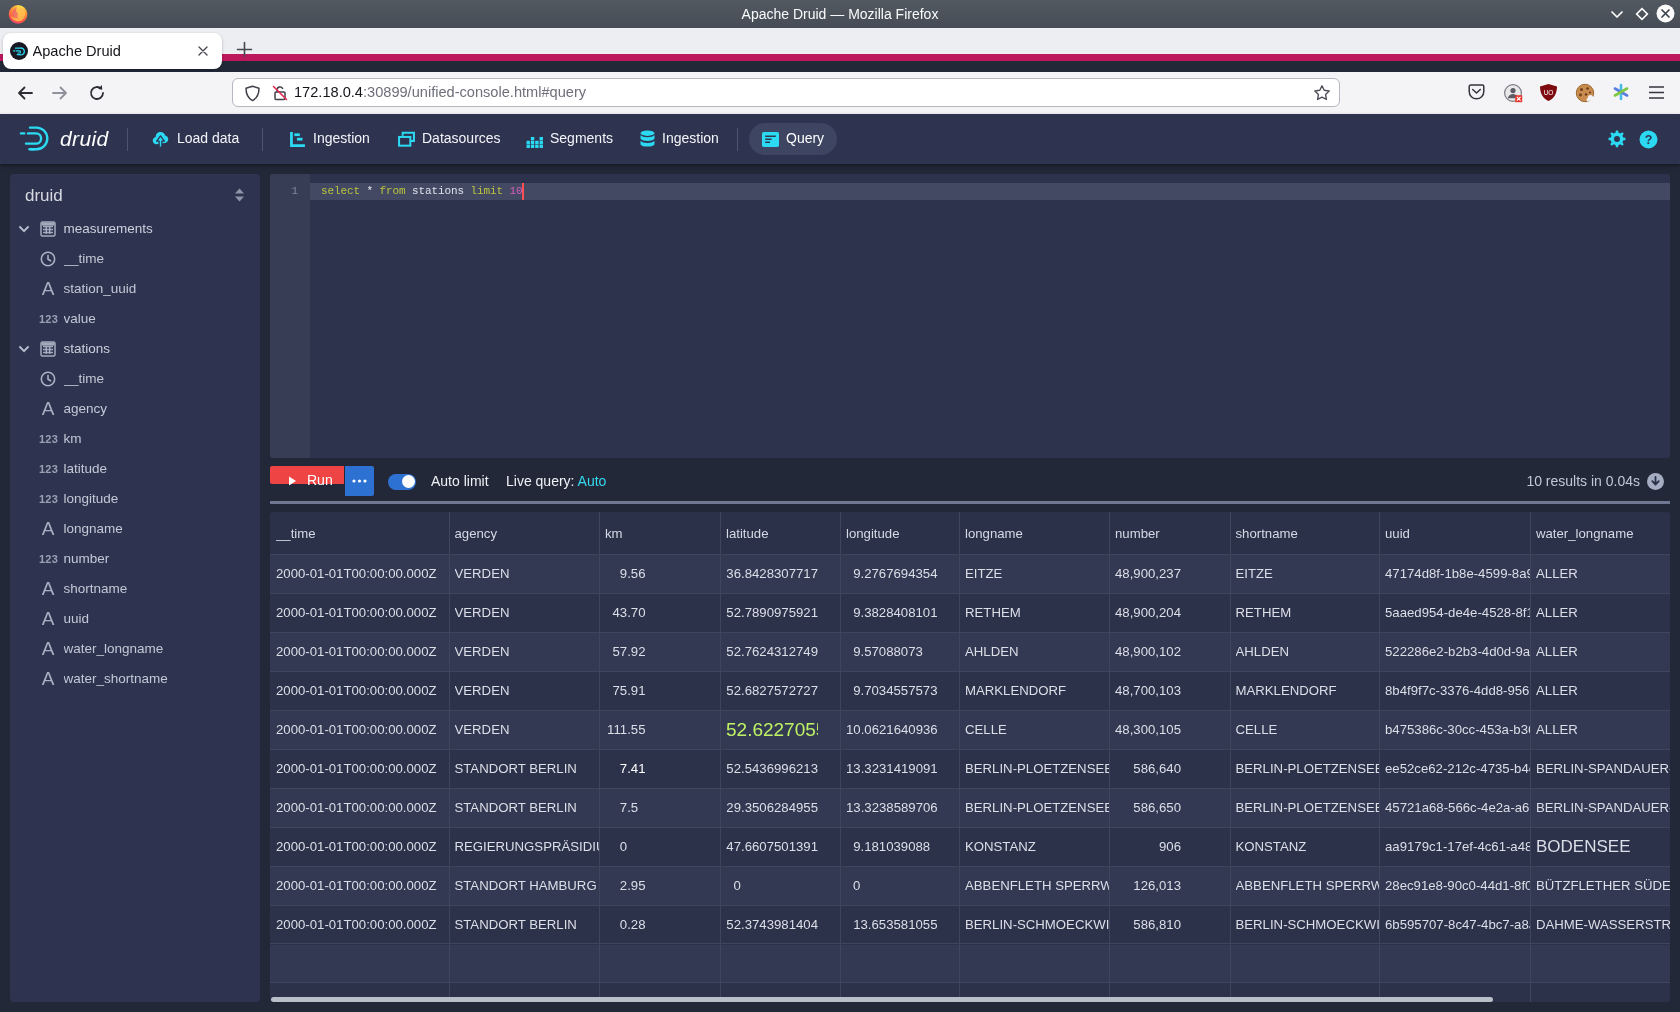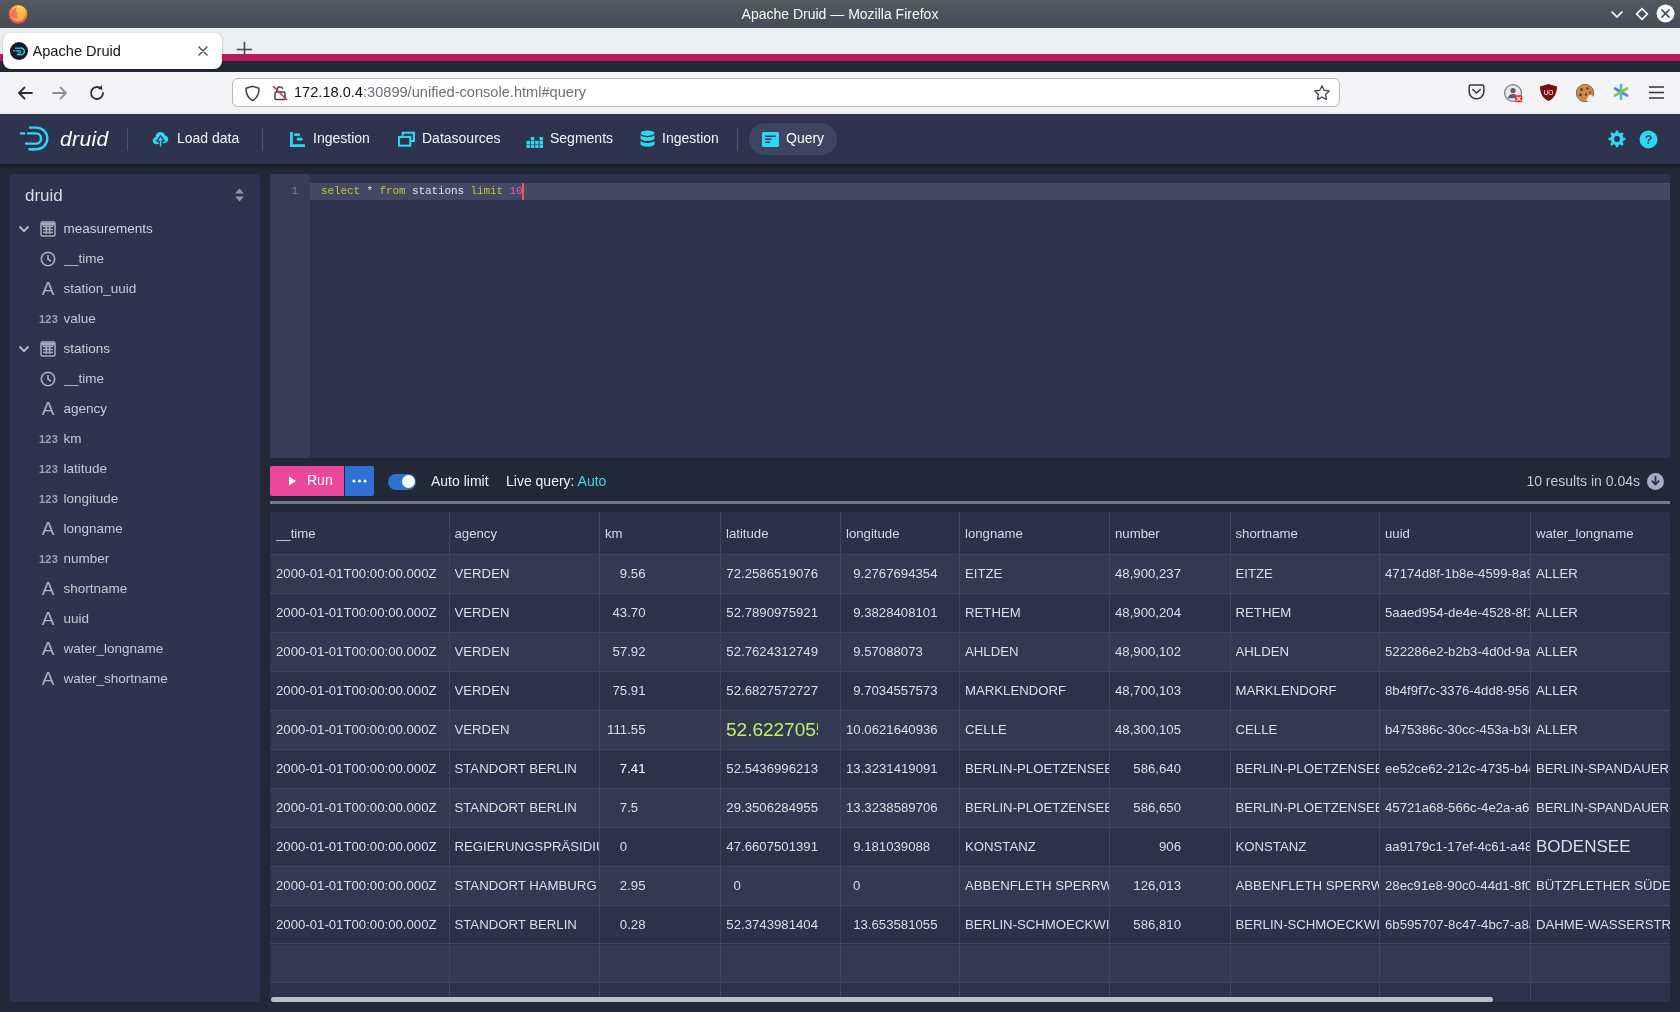--- a/index.html
+++ b/index.html
@@ -232,21 +232,21 @@
 <div class="abs" style="left:30px;top:494.5px;width:16px;text-align:center;font-size:19px;line-height:19px;color:#a9b0c2">A</div>
 <div class="abs nw" style="left:53.5px;top:489.5px;height:30px;line-height:30px;font-size:13.5px;color:#c3c9d6;width:180px">water_shortname</div>
 </div>
 <div class="abs" style="left:270px;top:174px;width:1400px;height:284px;background:#2d334c;border-radius:3px;overflow:hidden">
 <div class="abs" style="left:0;top:0;width:40px;height:284px;background:#373d55"></div>
 <div class="abs" style="left:40px;top:9px;width:1360px;height:16.5px;background:#434963"></div>
 <div class="abs" style="left:0;top:9px;width:40px;height:16.5px;line-height:16.5px;text-align:right;padding-right:12px;font-family:'Liberation Mono',monospace;font-size:11px;color:#8089a0">1</div>
 <div class="abs nw" style="left:51px;top:9px;height:16.5px;line-height:16.5px;font-family:'Liberation Mono',monospace;font-size:11px;letter-spacing:-0.1px;width:600px"><span style="color:#bac43c">select</span><span style="color:#e8eaf0"> * </span><span style="color:#bac43c">from</span><span style="color:#dfe2ec"> stations </span><span style="color:#bac43c">limit</span><span style="color:#d95fbe"> 10</span></div>
 <div class="abs" style="left:252px;top:9px;width:2px;height:16.5px;background:#ff4f52"></div>
 </div>
-<div class="abs" style="left:270px;top:466px;width:74px;height:30px;background:#ec4899;border-radius:2px 0 0 2px">
+<div class="abs" style="left:270px;top:466px;width:74px;height:18px;background:#ef4444;border-radius:2px 0 0 2px">
     <svg class="abs" style="left:16px;top:9px" width="12" height="12" viewBox="0 0 12 12">
       <path d="M3,1.5 L10,6 L3,10.5 Z" fill="#fff"></path>
     </svg>
     <div class="abs" style="left:37px;top:0;height:30px;line-height:29px;color:#fff;font-size:14px">Run</div>
   </div>
 <div class="abs" style="left:345px;top:466px;width:29px;height:30px;background:#2d72d2;border-radius:0 2px 2px 0">
     <svg class="abs" style="left:7px;top:13px" width="15" height="4" viewBox="0 0 15 4">
       <circle cx="2" cy="2" r="1.6" fill="#fff"></circle>
       <circle cx="7.5" cy="2" r="1.6" fill="#fff"></circle>
       <circle cx="13" cy="2" r="1.6" fill="#fff"></circle>
@@ -292,21 +292,21 @@
 <div class="abs nw" style="left:456.0px;top:0;width:114.0px;height:43.1px;line-height:43.1px;font-size:13.2px;color:#d5dae5">latitude</div>
 <div class="abs nw" style="left:576.0px;top:0;width:113.0px;height:43.1px;line-height:43.1px;font-size:13.2px;color:#d5dae5">longitude</div>
 <div class="abs nw" style="left:695.0px;top:0;width:144.0px;height:43.1px;line-height:43.1px;font-size:13.2px;color:#d5dae5">longname</div>
 <div class="abs nw" style="left:845.0px;top:0;width:114.5px;height:43.1px;line-height:43.1px;font-size:13.2px;color:#d5dae5">number</div>
 <div class="abs nw" style="left:965.5px;top:0;width:143.5px;height:43.1px;line-height:43.1px;font-size:13.2px;color:#d5dae5">shortname</div>
 <div class="abs nw" style="left:1115.0px;top:0;width:145.0px;height:43.1px;line-height:43.1px;font-size:13.2px;color:#d5dae5">uuid</div>
 <div class="abs nw" style="left:1266.0px;top:0;width:134.0px;height:43.1px;line-height:43.1px;font-size:13.2px;color:#d5dae5">water_longname</div>
 <div class="abs nw" style="left:6.0px;top:43.10px;width:172.5px;height:38.94px;line-height:38.94px;font-size:13.2px;color:#dcdfe8">2000-01-01T00:00:00.000Z</div>
 <div class="abs nw" style="left:184.5px;top:43.10px;width:144.5px;height:38.94px;line-height:38.94px;font-size:13.2px;color:#dcdfe8">VERDEN</div>
 <div class="abs nw" style="left:335.0px;top:43.10px;width:40.5px;height:38.94px;line-height:38.94px;font-size:13.2px;color:#dcdfe8;text-align:right;padding-right:0.00px">9.56</div>
-<div class="abs nw" style="left:456.0px;top:43.10px;width:92.0px;height:38.94px;line-height:38.94px;font-size:13.2px;color:#dcdfe8;text-align:right;padding-right:0.00px">72.2586519076</div>
+<div class="abs nw" style="left:456.0px;top:43.10px;width:92.0px;height:38.94px;line-height:38.94px;font-size:13.2px;color:#dcdfe8;text-align:right;padding-right:0.00px">36.8428307717</div>
 <div class="abs nw" style="left:576.0px;top:43.10px;width:91.5px;height:38.94px;line-height:38.94px;font-size:13.2px;color:#dcdfe8;text-align:right;padding-right:0.00px">9.2767694354</div>
 <div class="abs nw" style="left:695.0px;top:43.10px;width:144.0px;height:38.94px;line-height:38.94px;font-size:13.2px;color:#dcdfe8">EITZE</div>
 <div class="abs nw" style="left:845.0px;top:43.10px;width:66.0px;height:38.94px;line-height:38.94px;font-size:13.2px;color:#dcdfe8;text-align:right;padding-right:0.00px">48,900,237</div>
 <div class="abs nw" style="left:965.5px;top:43.10px;width:143.5px;height:38.94px;line-height:38.94px;font-size:13.2px;color:#dcdfe8">EITZE</div>
 <div class="abs nw" style="left:1115.0px;top:43.10px;width:145.0px;height:38.94px;line-height:38.94px;font-size:13.2px;color:#dcdfe8">47174d8f-1b8e-4599-8a9b</div>
 <div class="abs nw" style="left:1266.0px;top:43.10px;width:134.0px;height:38.94px;line-height:38.94px;font-size:13.2px;color:#dcdfe8">ALLER</div>
 <div class="abs nw" style="left:6.0px;top:82.04px;width:172.5px;height:38.94px;line-height:38.94px;font-size:13.2px;color:#dcdfe8">2000-01-01T00:00:00.000Z</div>
 <div class="abs nw" style="left:184.5px;top:82.04px;width:144.5px;height:38.94px;line-height:38.94px;font-size:13.2px;color:#dcdfe8">VERDEN</div>
 <div class="abs nw" style="left:335.0px;top:82.04px;width:40.5px;height:38.94px;line-height:38.94px;font-size:13.2px;color:#dcdfe8;text-align:right;padding-right:0.00px">43.70</div>
 <div class="abs nw" style="left:456.0px;top:82.04px;width:92.0px;height:38.94px;line-height:38.94px;font-size:13.2px;color:#dcdfe8;text-align:right;padding-right:0.00px">52.7890975921</div>

